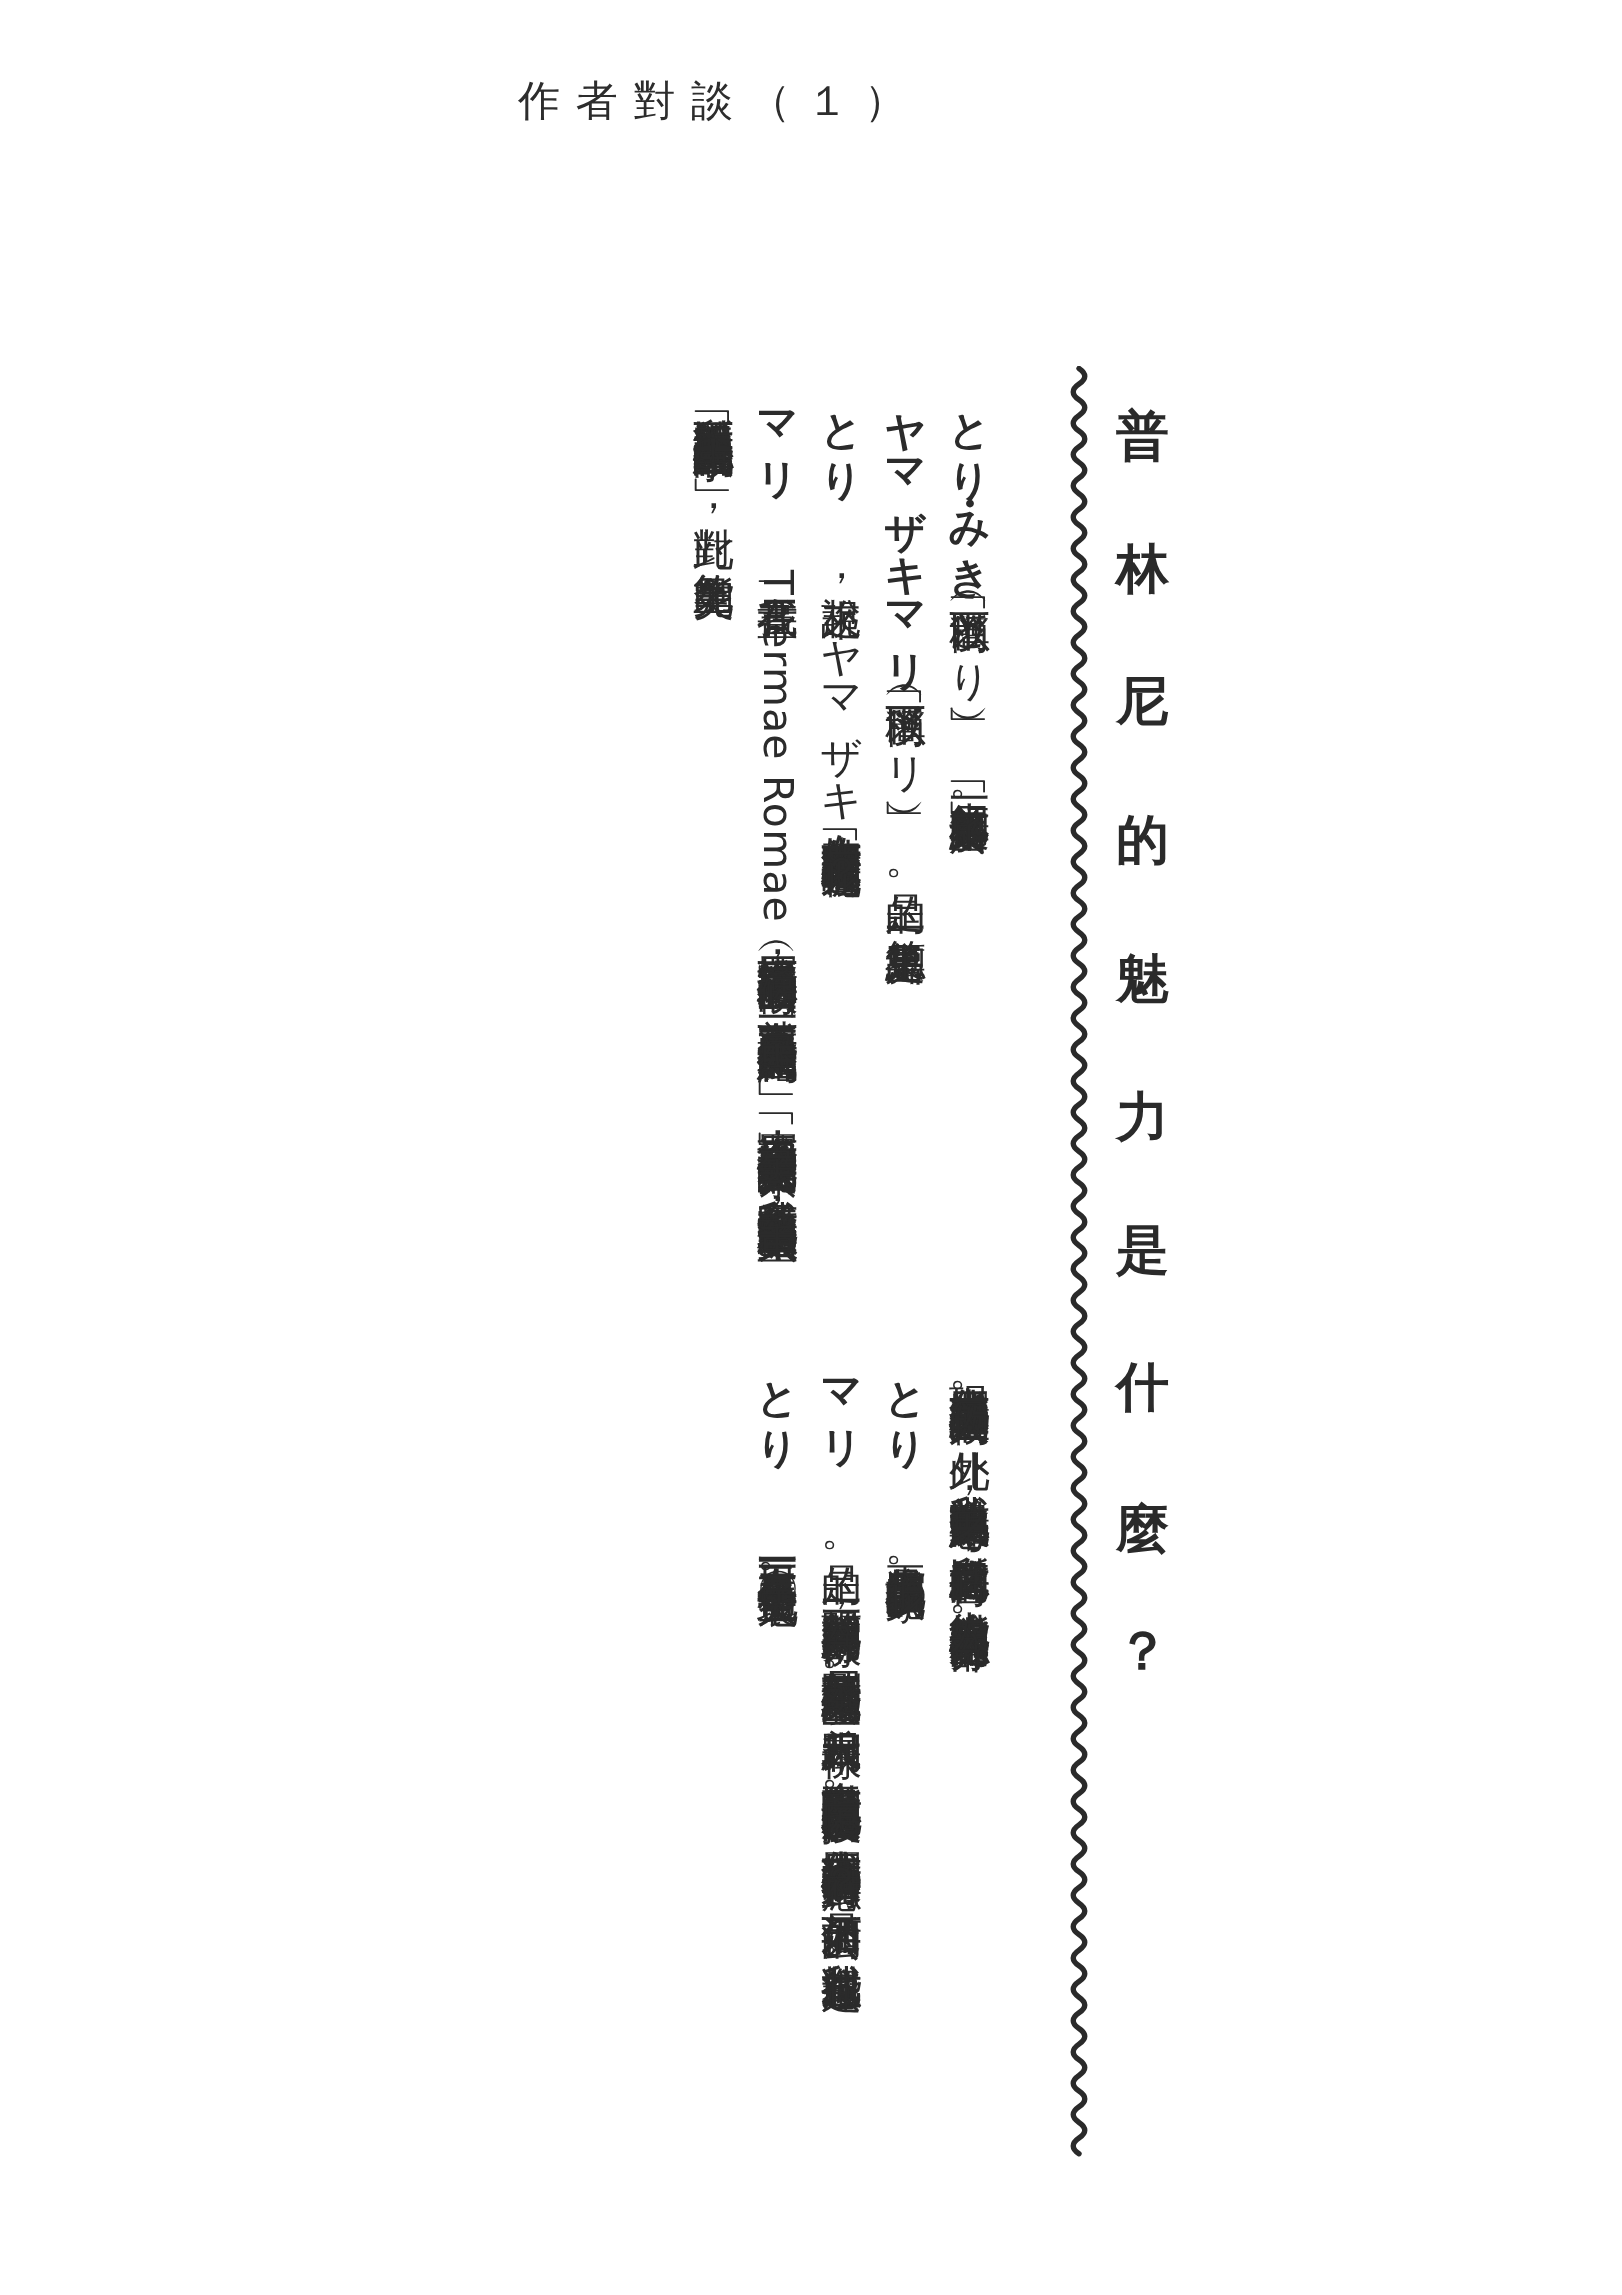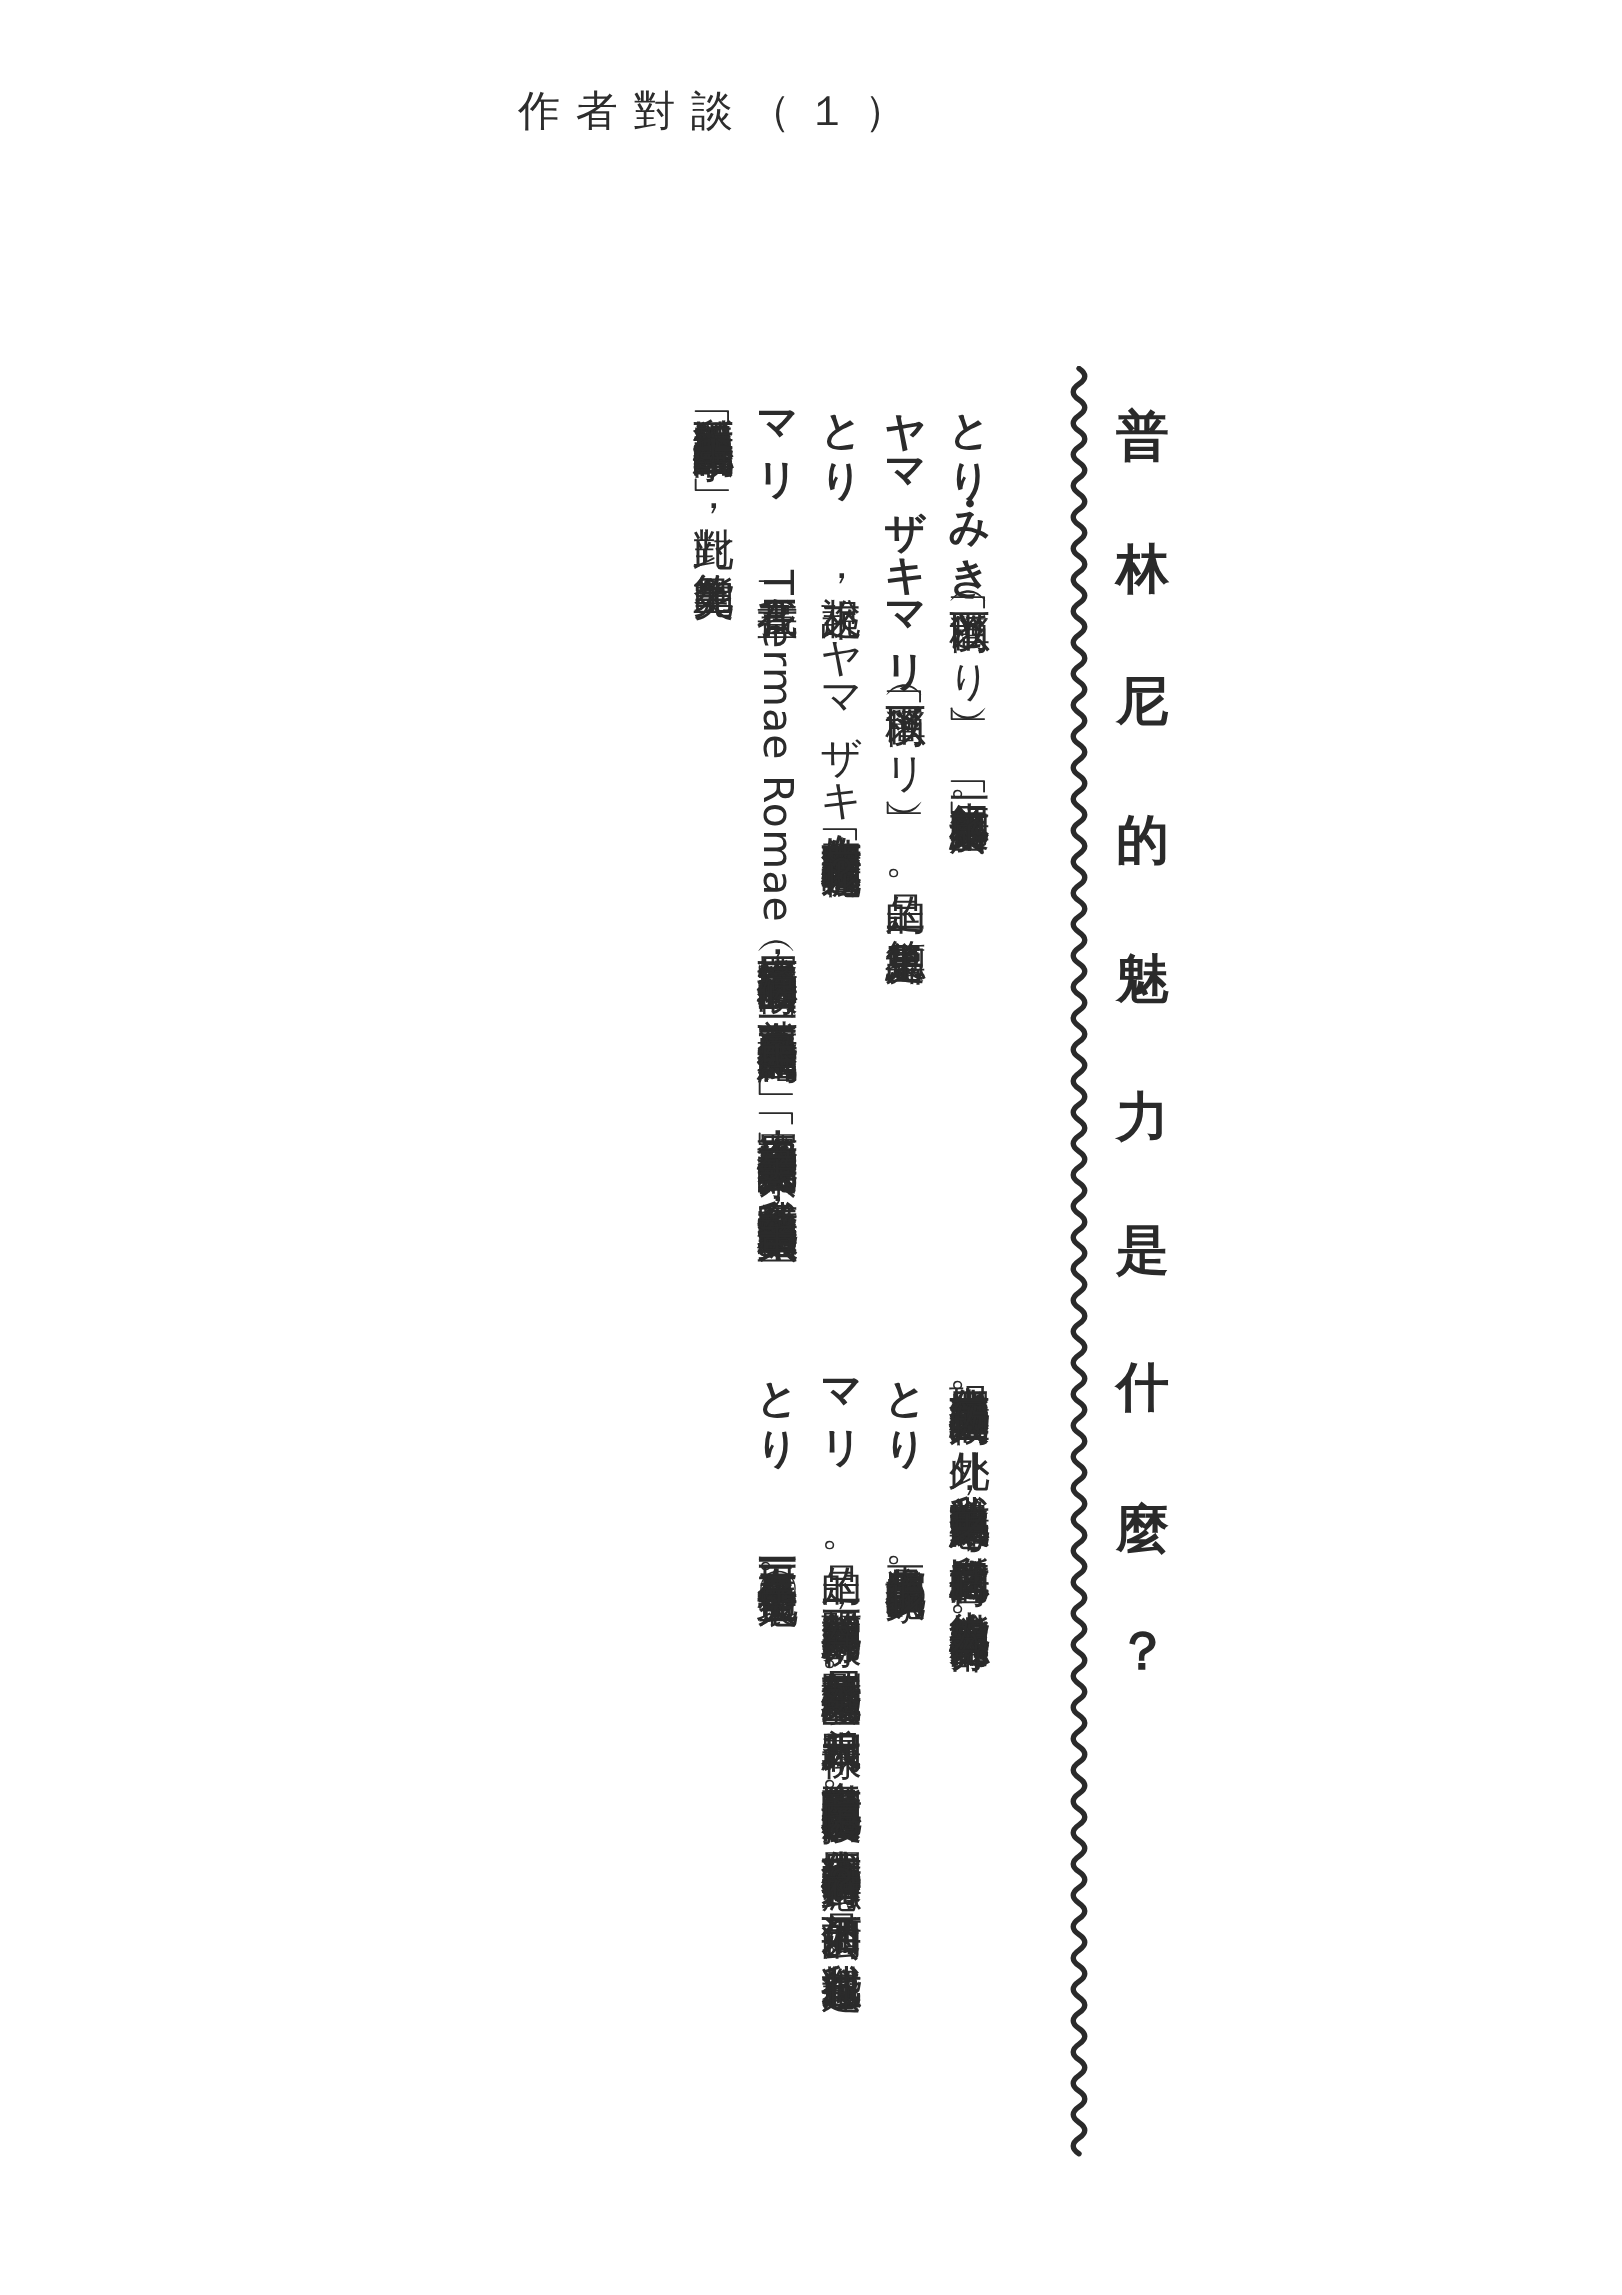--- a/index.html
+++ b/index.html
@@ -2,21 +2,21 @@
 <html style="font-size:9.6px"><head>
 <meta charset="utf-8">
 <style>
   html, body { margin: 0; padding: 0; background: #ffffff; }
   body {
     width: 1622px; height: 2295px; position: relative; overflow: hidden;
     color: #2a2a2a;
     font-family: "DejaVu Sans", "Liberation Sans", sans-serif;
   }
   .page-title {
-    position: absolute; left: 518px; top: 90px;
+    position: absolute; left: 518px; top: 80px;
     font-family: "DejaVu Serif", "Liberation Serif", serif;
     font-size: 42px; letter-spacing: 15.7px; color: #2d2d2d;
     white-space: nowrap; line-height: 1;
   }
   .heading {
     position: absolute; left: 1117px; top: 361px;
     writing-mode: vertical-rl;
     font-family: "DejaVu Serif", "Liberation Serif", serif;
     font-size: 53px; font-weight: 700; color: #2a2a2a;
     letter-spacing: 137px; line-height: 1;

